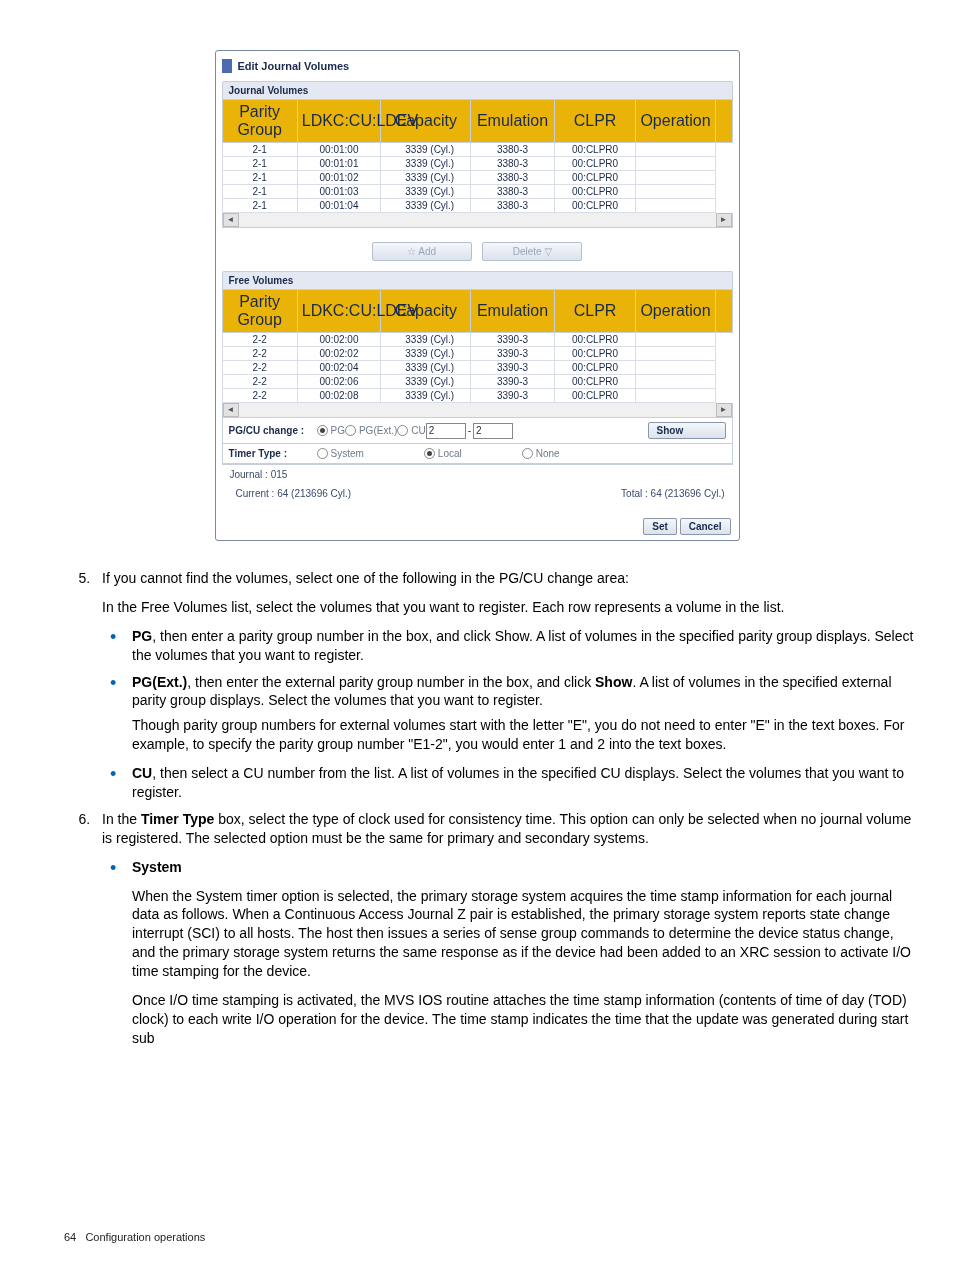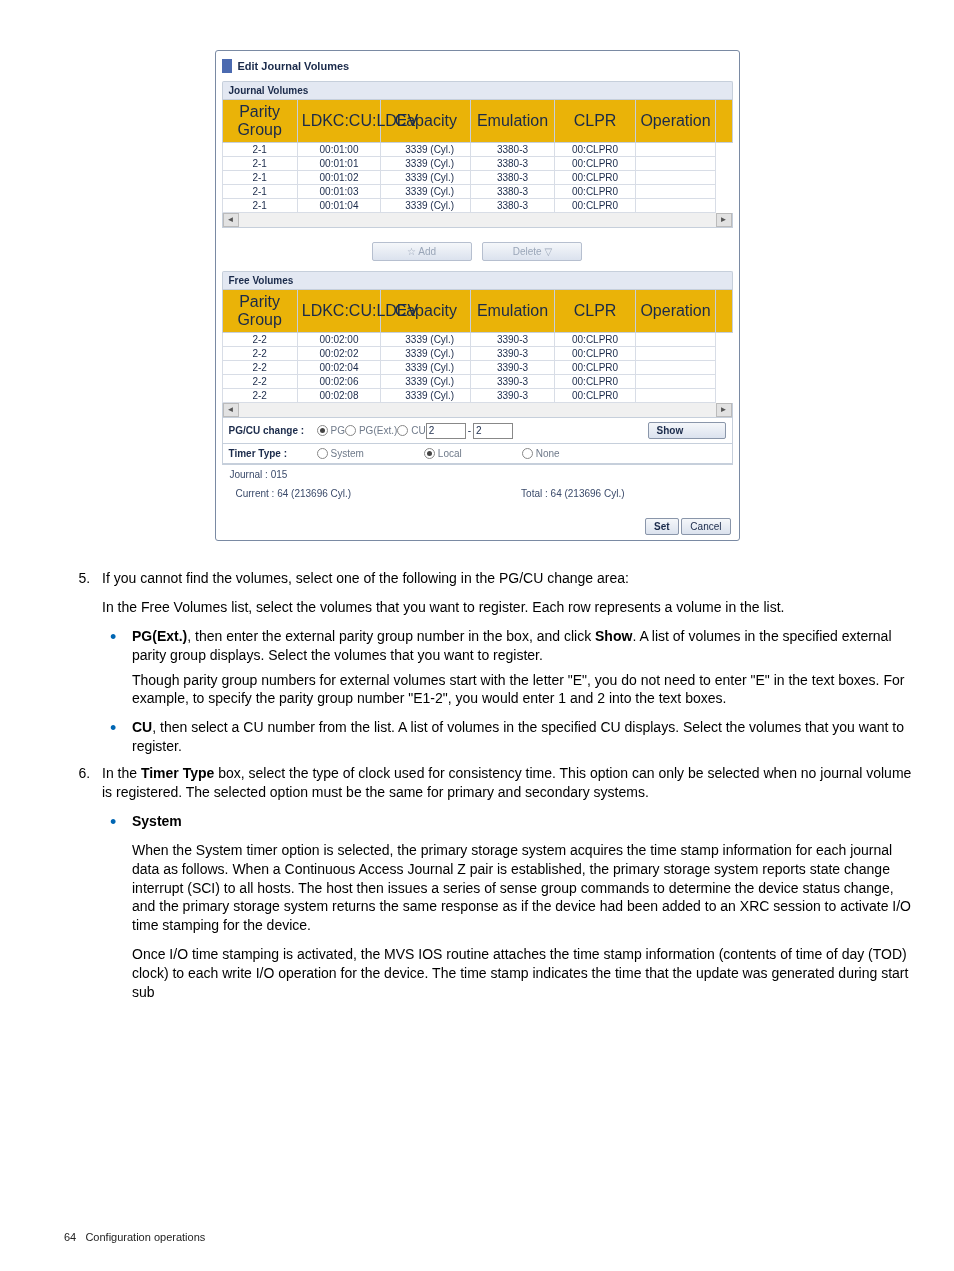--- a/index.html
+++ b/index.html
@@ -241,37 +241,40 @@
           </span>
         <span style="width:60px"></span>
         <span class="radio">
             <span class="dot"></span>
             <span>None</span>
           </span>
       </div>
       <div class="status-row">Journal : 015</div>
       <div class="cur-tot">
         <span>Current : 64 (213696 Cyl.)</span>
-        <span style="margin-right:100px">Total : 64 (213696 Cyl.)</span>
+        <span style="">Total : 64 (213696 Cyl.)</span>
       </div>
     </div>
 
     <div class="footer-btns">
       <span class="show-btn">Set</span>
-      <span class="show-btn" style="font-weight:normal">Cancel</span>
+      <span class="show-btn" style="font-weight:bold">Cancel</span>
     </div>
   </div>
 
   <div class="doc">
     <ol start="5">
       <li class="step">
         <p>If you cannot find the volumes, select one of the following in the PG/CU change area:</p>
         <p>In the Free Volumes list, select the volumes that you want to register. Each row represents a volume in the list.</p>
         <ul>
           <li>
+            <b>PG</b><span>, then enter a parity group number in the box, and click Show. A list of volumes in the specified parity group displays. Select the volumes that you want to register.</span>
+          </li>
+          <li>
             <b>PG(Ext.)</b><span>, then enter the external parity group number in the box, and click </span><b>Show</b><span>. A list of volumes in the specified external parity group displays. Select the volumes that you want to register.</span>
             <p>Though parity group numbers for external volumes start with the letter "E", you do not need to enter "E" in the text boxes. For example, to specify the parity group number "E1-2", you would enter 1 and 2 into the text boxes.</p>
           </li>
           <li>
             <b>CU</b><span>, then select a CU number from the list. A list of volumes in the specified CU displays. Select the volumes that you want to register.</span>
           </li>
         </ul>
       </li>
       <li class="step">
         <p><span>In the </span><b>Timer Type</b><span> box, select the type of clock used for consistency time. This option can only be selected when no journal volume is registered. The selected option must be the same for primary and secondary systems.</span></p>

